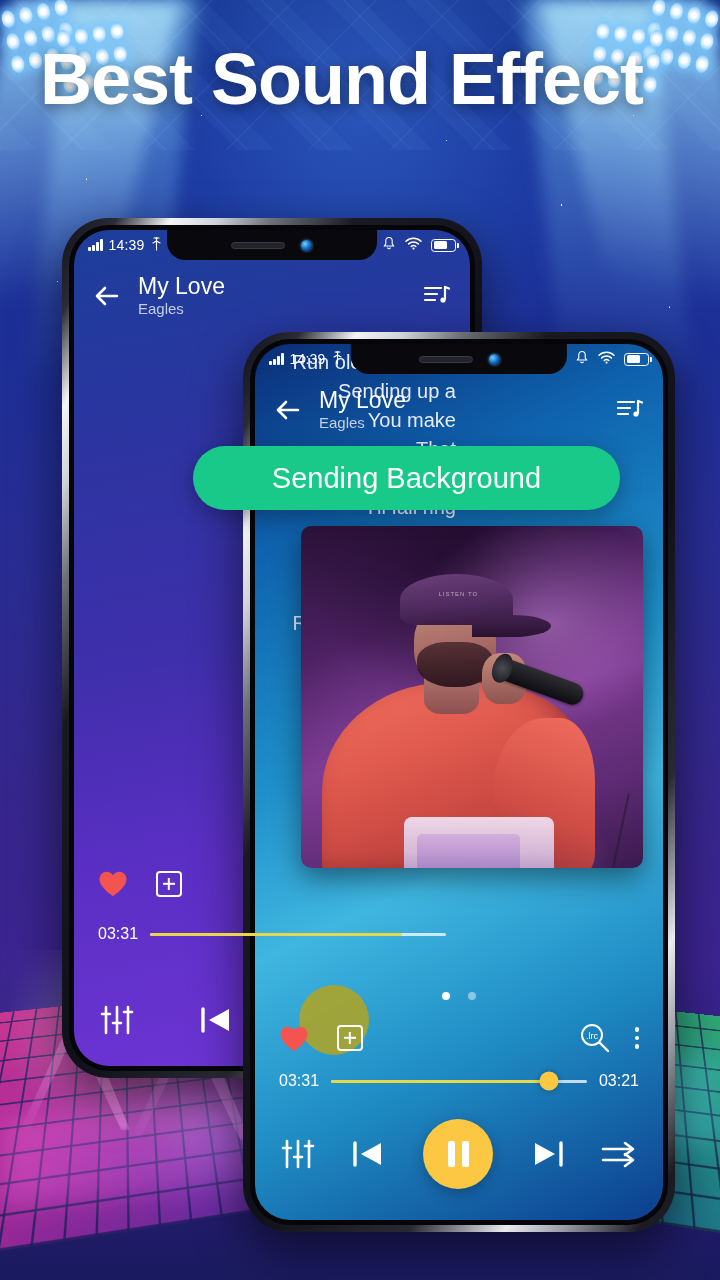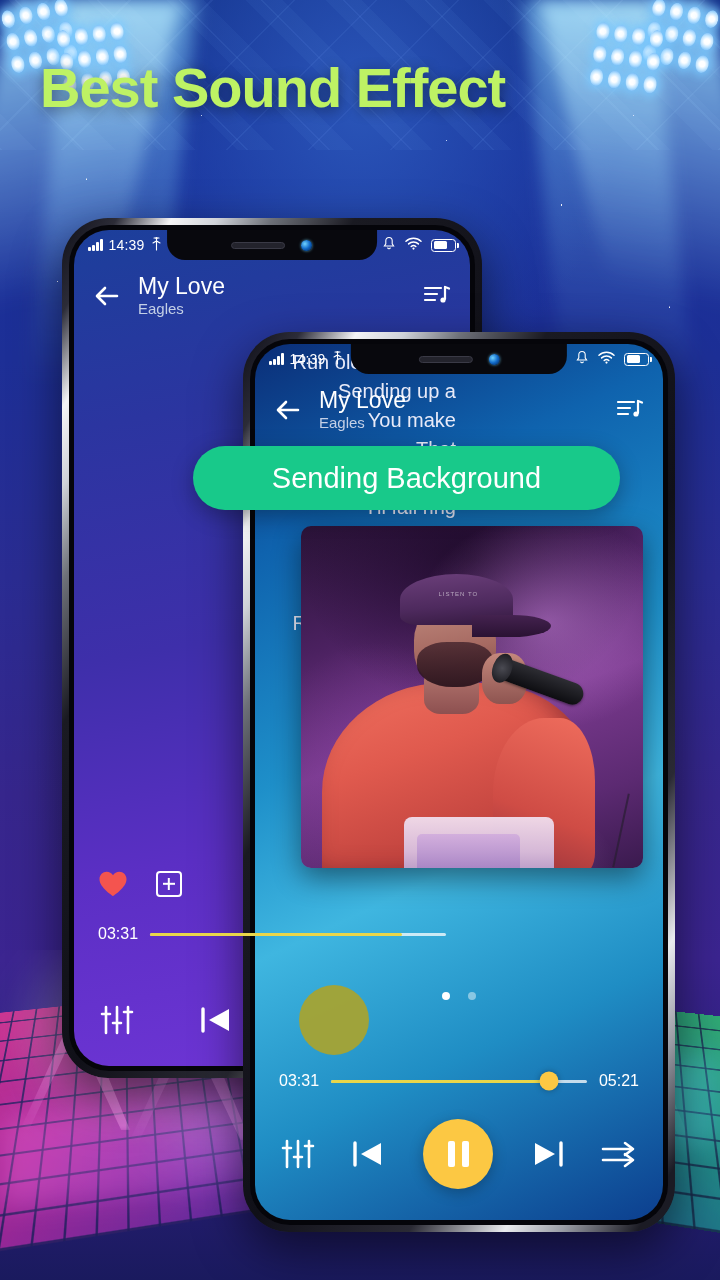--- a/index.html
+++ b/index.html
@@ -89,22 +89,22 @@
   .laser-v3 { right:30px; bottom:140px; width:120px; height:130px; background:linear-gradient(to top left, rgba(60,255,180,.0), rgba(120,255,200,.75)); clip-path:polygon(50% 0,55% 0,100% 100%,92% 100%,50% 18%,8% 100%,0 100%); }
   .glow-orb { position:absolute; border-radius:50%; filter:blur(26px); mix-blend-mode:screen; }
   .orb1 { left:30px; bottom:165px; width:160px; height:160px; background:rgba(255,255,255,.22); }
   .orb2 { left:150px; bottom:120px; width:130px; height:130px; background:rgba(220,235,255,.18); }
   .sheen { position:absolute; left:0; right:0; bottom:105px; height:90px;
     background:linear-gradient(90deg, rgba(255,90,200,.35), rgba(120,80,255,.25) 45%, rgba(60,200,255,.3) 100%);
     filter:blur(14px); transform:skewY(-5deg); mix-blend-mode:screen; }
 
   
   .headline {
-    position:absolute; left:40px; top:60px; width:660px;
-    font-size:56px; font-weight:bold; color:#bef264;
+    position:absolute; left:40px; top:43px; width:660px;
+    font-size:72px; font-weight:bold; color:#ffffff;
     letter-spacing:-1px; line-height:1.0;
     text-shadow:0 3px 14px rgba(0,0,0,.45);
     white-space:nowrap;
   }
 
   
   .phone { position:absolute; border-radius:46px; }
   .phone .frame {
     position:absolute; inset:0; border-radius:46px;
     background:linear-gradient(120deg,#0e0e16 0%, #2c2c38 6%, #f4f4f6 12%, #cfd2d8 17%, #6d7078 23%, #1a1a22 32%, #101018 55%, #2a2a34 72%, #e9ebee 82%, #9a9da6 88%, #1b1b24 96%);
@@ -566,28 +566,51 @@
           <div class="fig-stand"></div>
         </div>
       </div>
     </div>
 
     <div class="page-dots" style="top:648px;">
       <i></i>
       <i class="off"></i>
     </div>
 
+    <div class="icon-row" style="top:678px;">
+      <span class="heart">
+        <svg width="30" height="27" viewBox="0 0 30 27">
+            <path d="M15 26S1.5 17.6 1.5 9.2C1.5 4.9 4.8 1.8 8.7 1.8c2.6 0 4.9 1.4 6.3 3.5 1.4-2.1 3.7-3.5 6.3-3.5 3.9 0 7.2 3.1 7.2 7.4C28.5 17.6 15 26 15 26z" fill="#f4544f"></path>
+          </svg>
+      </span>
+      <span style="width:28px;"></span>
+      <span class="plusbox"></span>
+      <span class="spacer"></span>
+      <span class="lrc-ico">
+        <svg width="32" height="32" viewBox="0 0 32 32">
+            <circle cx="13" cy="13" r="10" stroke="#fff" stroke-width="2" fill="none"></circle>
+            <path d="M20.5 20.5L29 29" stroke="#fff" stroke-width="2.4" stroke-linecap="round"></path>
+            <text x="13" y="16.5" font-size="9" fill="#fff" text-anchor="middle" font-family="Liberation Sans, sans-serif">.lrc</text>
+          </svg>
+      </span>
+      <span style="width:24px;"></span>
+      <span class="dots3">
+          <i></i>
+          <i></i>
+          <i></i>
+        </span>
+    </div>
 
     <div class="seek-row" style="top:728px;">
       <span>03:31</span>
       <span class="seek-track">
         <span class="seek-fill" id="front-fill" style="width: 85%;"></span>
         <span class="seek-thumb" id="front-thumb" style="left: 85%;"></span>
       </span>
-      <span>05:21</span>
+      <span>03:21</span>
     </div>
 
     <div class="ctrl-row" style="top:775px;">
       <span class="eq">
         <svg width="34" height="30" viewBox="0 0 34 30">
             <path d="M6 2v26 M17 2v26 M28 2v26" stroke="#fff" stroke-width="2.6" stroke-linecap="round"></path>
             <path d="M2 9h8 M13 18h8 M24 7h8" stroke="#fff" stroke-width="2.6" stroke-linecap="round"></path>
           </svg>
       </span>
       <span class="prevbtn">

